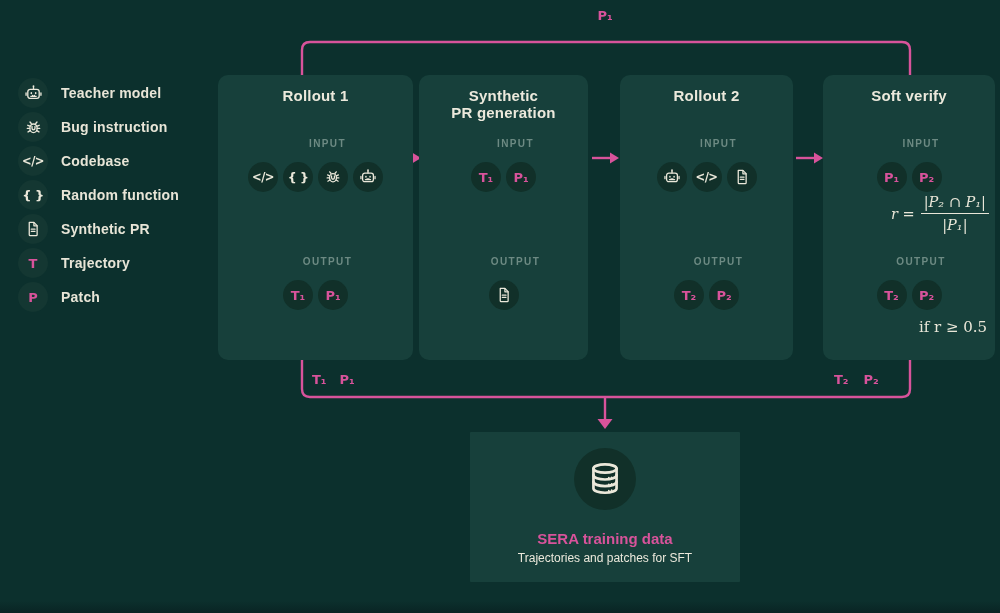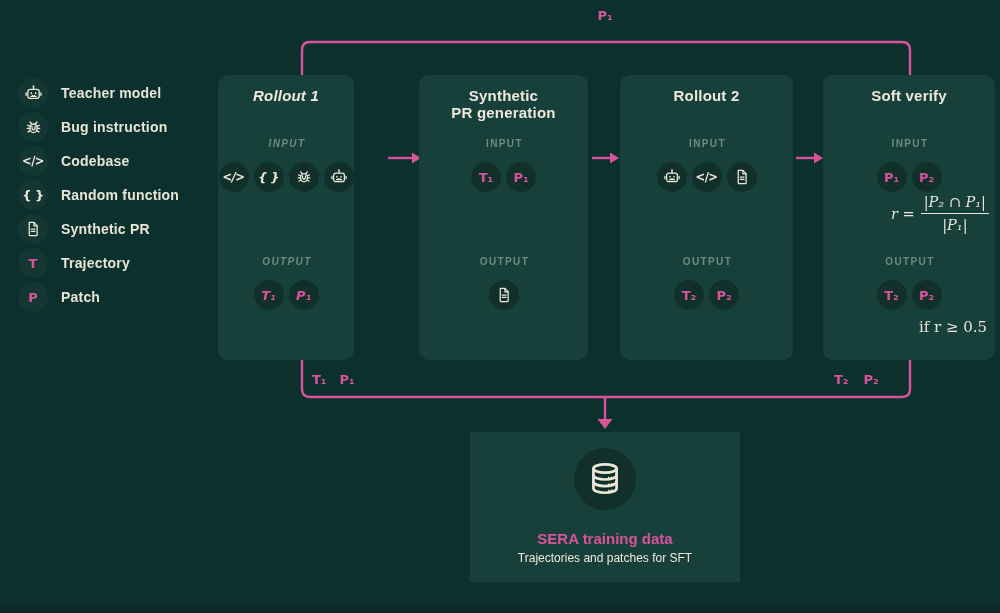--- a/index.html
+++ b/index.html
@@ -19,21 +19,21 @@
   .glyph.pink{color:#d8539b;font-size:13px;letter-spacing:0;}
 
   svg.ic{display:block;}
   .stroke{stroke:#ebe8da;stroke-width:1.7;fill:none;stroke-linecap:round;stroke-linejoin:round;}
   .fillc{fill:#ebe8da;stroke:none;}
 
   
   .stage{position:absolute;top:75px;height:285px;background:#17403b;border-radius:10px;}
   .stage-title{position:absolute;top:13px;left:0;width:100%;text-align:center;
     color:#ece9dc;font-size:15px;font-weight:700;line-height:16.5px;letter-spacing:.2px;}
-  .io-label{position:absolute;left:1px;width:100%;text-align:center;color:#6d8a83;
+  .io-label{position:absolute;left:12px;width:100%;text-align:center;color:#6d8a83;
     font-size:10px;font-weight:700;letter-spacing:1.4px;}
   .io-label.in{top:63px;}
   .io-label.out{top:181px;}
   .io-row{position:absolute;left:0;width:100%;display:flex;justify-content:center;gap:5px;}
   .io-row.in{top:87px;}
   .io-row.out{top:205px;}
   .node{width:30px;height:30px;border-radius:50%;background:#113029;display:flex;
     align-items:center;justify-content:center;}
   .chip{font-family:"DejaVu Sans",sans-serif;font-size:13px;font-weight:700;color:#d8539b;}
 
@@ -163,21 +163,21 @@
 
     <div class="legend-item">
       <span class="legend-badge">
         <span class="glyph pink">P</span>
       </span>
       <span class="legend-label">Patch</span>
     </div>
 
   </div>
 
-  <div class="stage" style="left:218px;width:136px;font-style:italic;">
+  <div class="stage" style="left:218px;width:195px;">
     <div class="stage-title">Rollout 1</div>
     <div class="io-label in">INPUT</div>
     <div class="io-row in">
       <span class="node">
         <span class="glyph">&lt;/&gt;</span>
       </span>
       <span class="node">
         <span class="glyph" style="font-size:12.5px;">{ }</span>
       </span>
       <span class="node">

